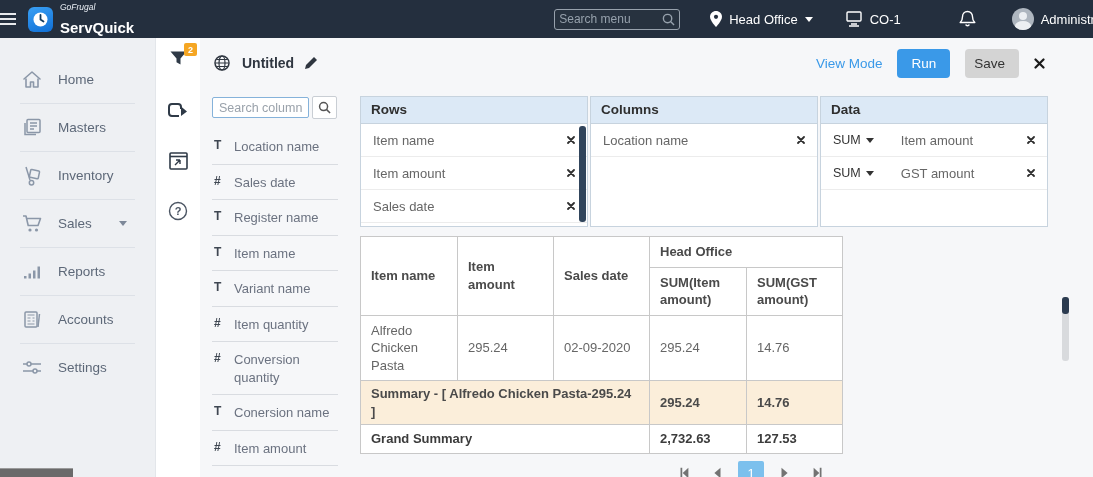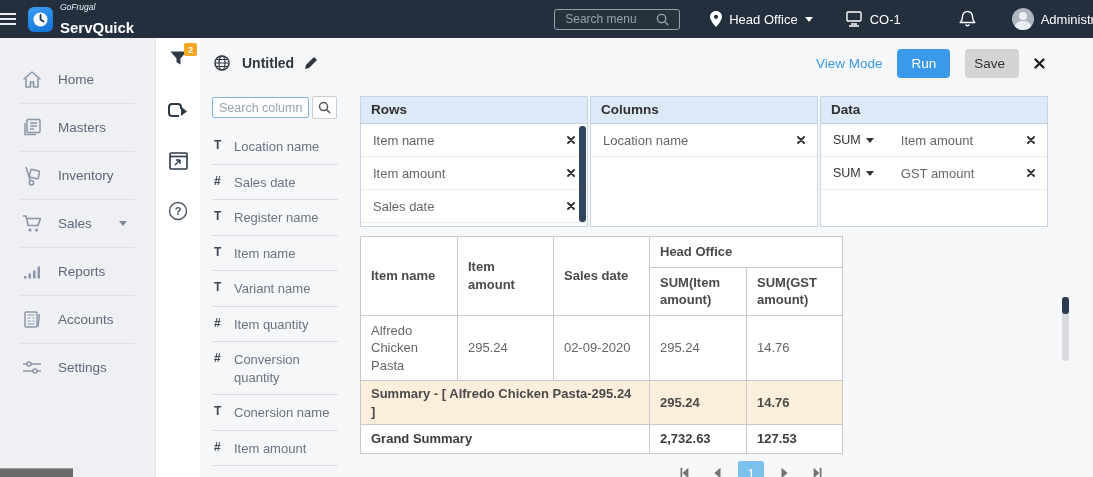--- a/index.html
+++ b/index.html
@@ -10,21 +10,21 @@
   
   .topbar { display:flex; align-items:center; height:38px; background:#242f3e; color:#fff; }
   .tb-sep { width:1px; height:38px; background:#171f2a; }
   .hamburger { width:34px; height:38px; display:flex; flex-direction:column; justify-content:center; align-items:center; gap:3px; cursor:pointer; }
   .hamburger span { display:block; width:16px; height:2px; background:#e8eaed; }
   .brand { display:flex; align-items:center; gap:7px; padding:0 12px; height:38px; }
   .brand-icon { width:25px; height:25px; border-radius:6px; background:linear-gradient(160deg,#3aa0f4,#0f6fd6); display:flex; align-items:center; justify-content:center; }
   .brand-text { display:flex; flex-direction:column; line-height:1; }
   .brand-line1 { font-size:8.5px; color:#e9eef4; margin-bottom:8px; font-style:italic; }
   .brand-line2 { font-size:15px; font-weight:bold; color:#fff; }
-  .tb-search { margin-left:408px; display:flex; align-items:center; width:126px; height:21px; border:1px solid #97a1ac; border-radius:3px; background:#27323f; padding:0 10px; }
+  .tb-search { margin-left:408px; display:flex; align-items:center; width:126px; height:21px; border:1px solid #97a1ac; border-radius:3px; background:#27323f; padding:0 4px; }
   .tb-search input { flex:1; min-width:0; border:none; outline:none; background:transparent; color:#cfd6dd; font-size:12px; font-family:"Liberation Sans",sans-serif; }
   .tb-search input::placeholder { color:#96a1ac; }
   .tb-group { display:flex; align-items:center; gap:7px; padding:0 16px; height:38px; font-size:13px; color:#fff; white-space:nowrap; }
   .chev { display:inline-block; width:0; height:0; border-left:4px solid transparent; border-right:4px solid transparent; border-top:5px solid #fff; }
   .tb-bell { padding:0 18px; display:flex; align-items:center; height:38px; }
   .avatar { width:22px; height:22px; border-radius:50%; background:#aeb6bf; position:relative; overflow:hidden; flex:0 0 auto; }
   .avatar:before { content:""; position:absolute; left:7px; top:4px; width:8px; height:8px; border-radius:50%; background:#eceff2; }
   .avatar:after { content:""; position:absolute; left:3px; top:13px; width:16px; height:10px; border-radius:50% 50% 0 0; background:#eceff2; }
   .tb-user { margin-left:2px; }
 

